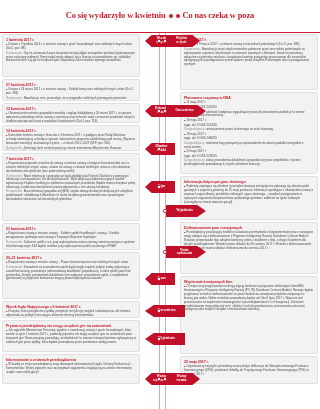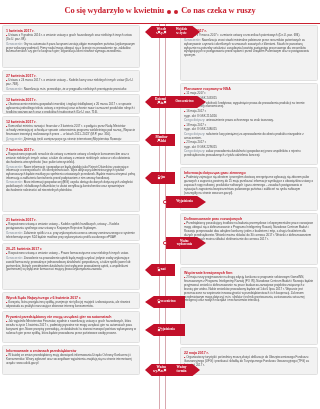--- a/index.html
+++ b/index.html
@@ -7,21 +7,21 @@
   body {
     font-family: "Liberation Sans", sans-serif;
     background:#ffffff;
     color:#333;
     font-size:3px;
     line-height:1.28;
   }
 
   
   .header {
-    height:24px;
+    height:33px;
     display:flex;
     align-items:center;
     justify-content:center;
     gap:3px;
     border-bottom:0.6px solid #c9202f;
     background:#fff;
   }
   .htitle {
     font-family:"Liberation Serif", serif;
     font-size:8.4px;
@@ -121,21 +121,21 @@
   .node.a { left:157.3px; }
   .node.b { left:163.3px; }
 </style>
 </head>
 <body>
 
 <div class="header">
   <span class="htitle">Co się wydarzyło w kwietniu</span>
   <span class="hdot"></span>
   <span class="hdot"></span>
-  <span class="htitle">Co nas czeka w ruszy</span>
+  <span class="htitle">Co nas czeka w poza</span>
 </div>
 
 <div class="stage">
   <div class="rail a"></div>
   <div class="rail b"></div>
 
   <div id="left-cards"></div>
   <div id="right-cards"></div>
   <div id="badge-layer"></div>
 <div class="card" style="left: 2px; top: 1px; height: 43px;">

